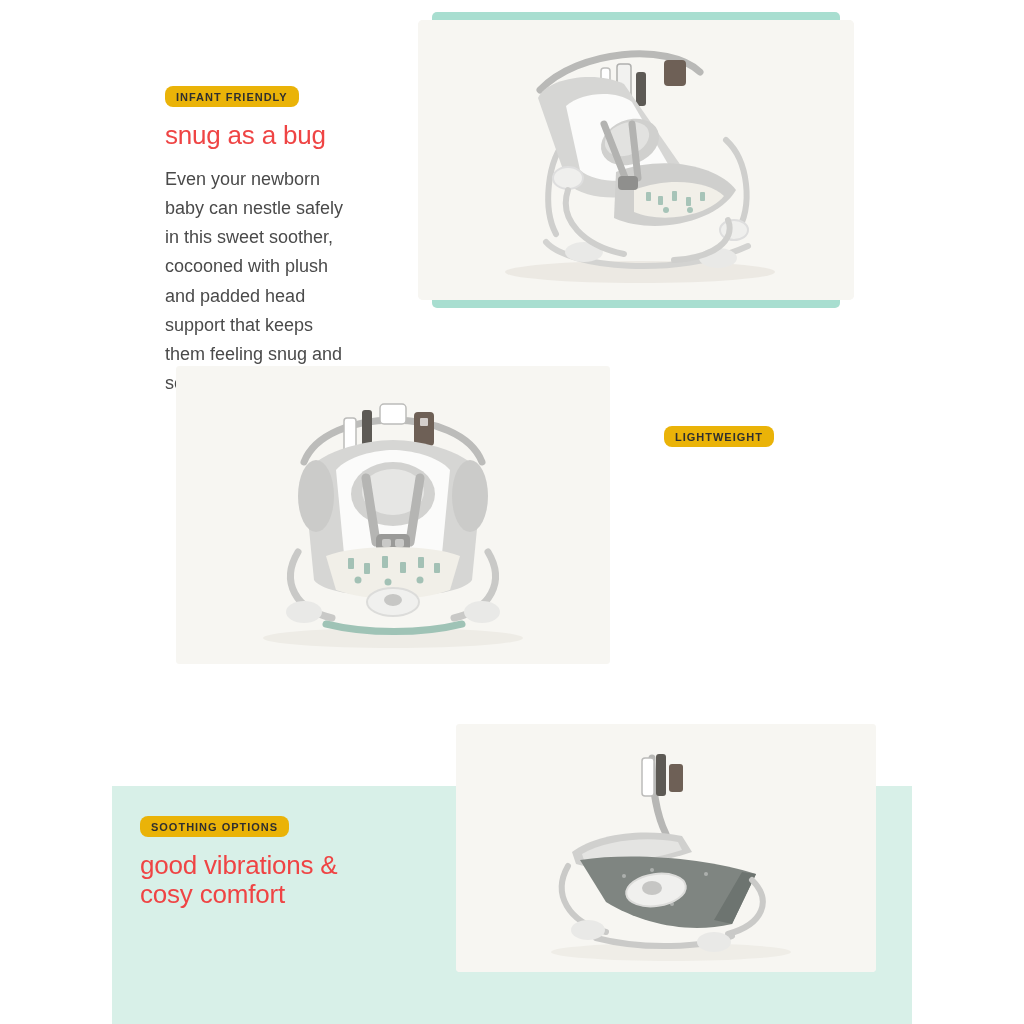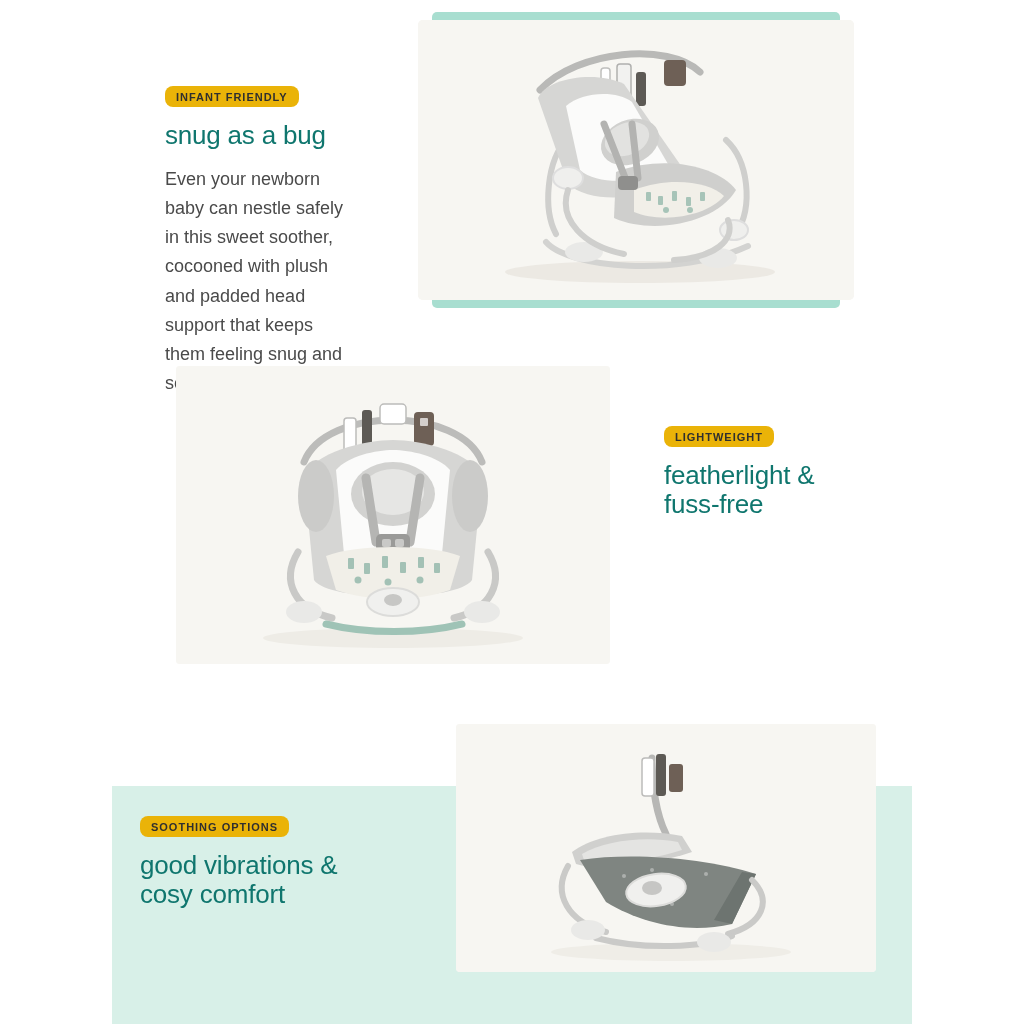--- a/index.html
+++ b/index.html
@@ -27,21 +27,21 @@
     font-size: 11px;
     font-weight: bold;
     letter-spacing: 0.09em;
     padding: 5px 11px 4px 11px;
     border-radius: 8px;
     text-transform: uppercase;
     line-height: 1.1;
   }
   .headline {
     font-size: 26px;
-    color: #0f766e;
+    color: #ef4444;
     font-weight: normal;
     line-height: 1.15;
     margin: 14px 0 0 0;
     letter-spacing: -0.2px;
   }
   .headline.two-line { line-height: 1.12; }
   .body-copy {
     font-size: 18px;
     color: #4a4a4a;
     line-height: 1.62;
@@ -254,21 +254,20 @@
       <ellipse cx="217" cy="236" rx="26" ry="14" fill="#f0f0ee" stroke="#dcdcda" stroke-width="2"></ellipse>
       <ellipse cx="217" cy="234" rx="9" ry="6" fill="#c7c7c5"></ellipse>
 
       <ellipse cx="128" cy="246" rx="18" ry="11" fill="#e9e9e7"></ellipse>
       <ellipse cx="306" cy="246" rx="18" ry="11" fill="#e9e9e7"></ellipse>
     </svg>
   </div>
 
   <div class="sec2-text">
     <span class="badge">LIGHTWEIGHT</span>
-    <h2 class="headline two-line">featherlight &amp; fuss-free</h2>
   </div>
 
   <div class="sec3-band"></div>
 
   <div class="sec3-photo">
     <svg class="photo-svg" viewBox="0 0 420 248" xmlns="http://www.w3.org/2000/svg">
       <rect x="0" y="0" width="420" height="248" fill="#f7f6f2"></rect>
       <ellipse cx="215" cy="228" rx="120" ry="9" fill="#efede7"></ellipse>
 
       <path d="M196 34 C196 60 200 90 210 110" stroke="#b7b7b5" stroke-width="7" fill="none" stroke-linecap="round"></path>

